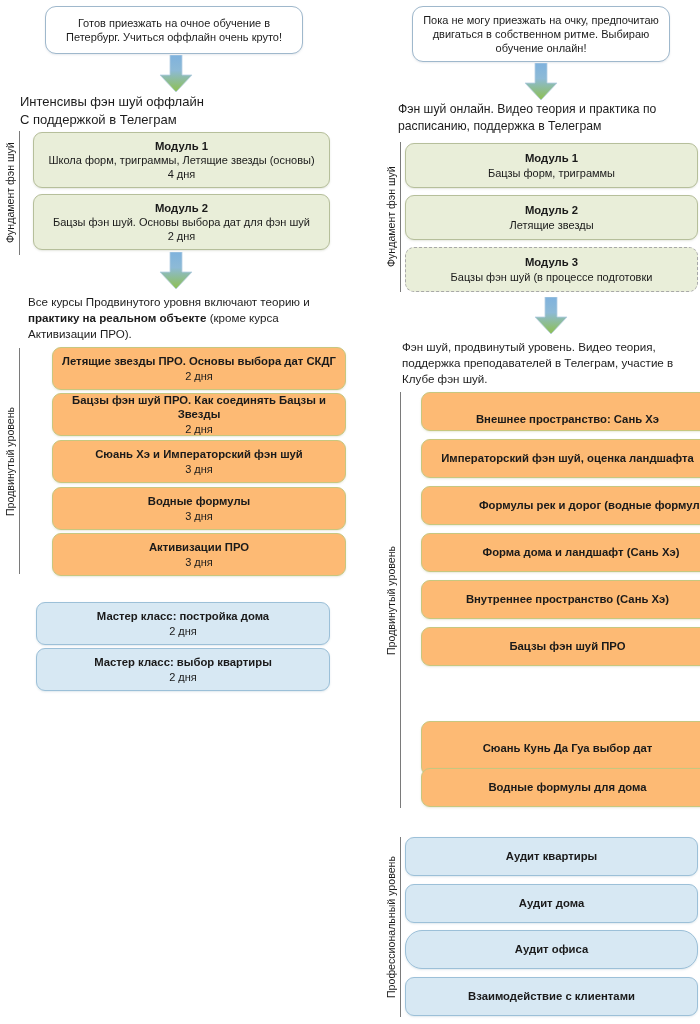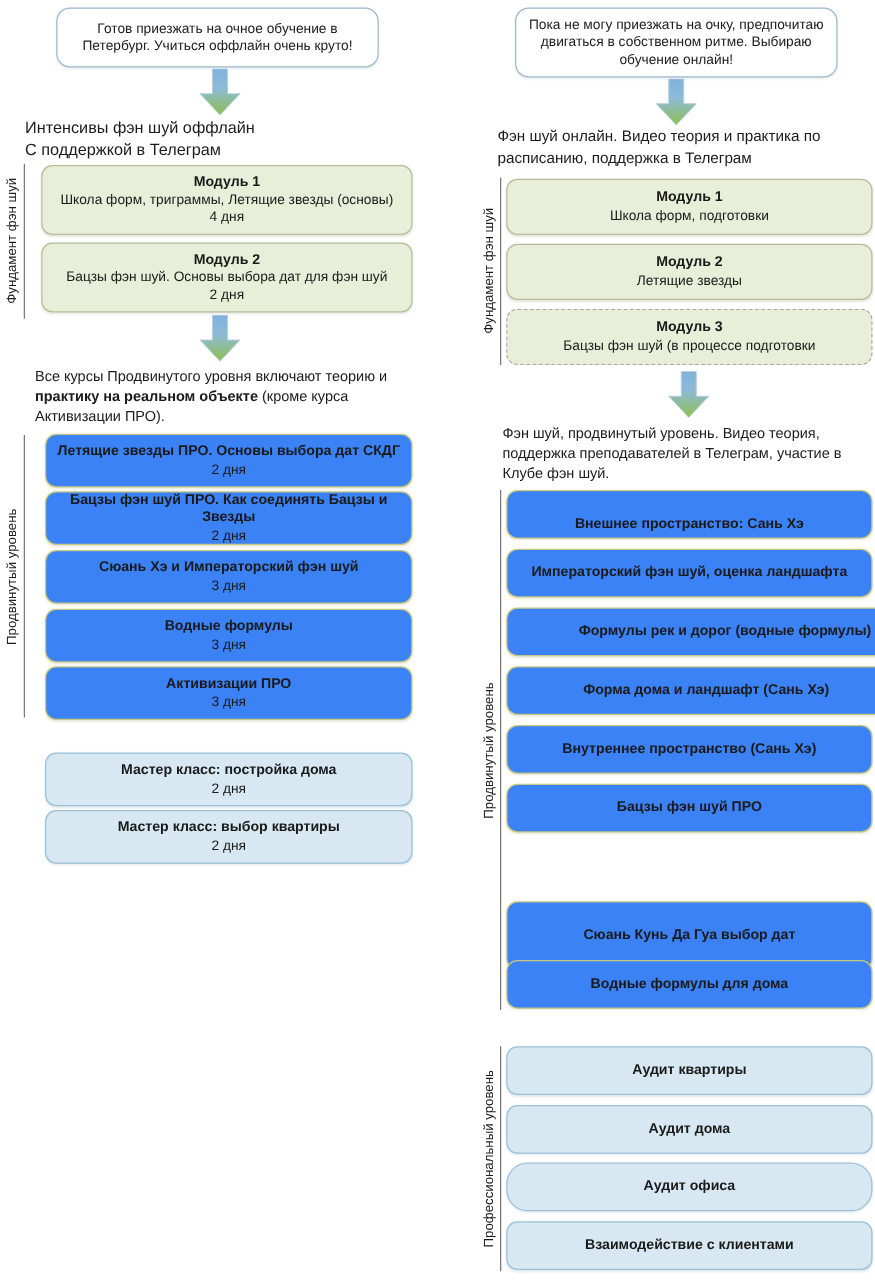--- a/index.html
+++ b/index.html
@@ -59,23 +59,24 @@
 
   
   .mod.dashed {
     border-style: dashed;
     border-color: #a8a8a8;
     box-shadow: none;
   }
 
   
   .adv {
-    background: #3b82f6;
+    background: #fdba74;
     border: 1.1px solid #c7c77f;
     box-shadow: 0 1px 2px rgba(150,150,90,.22);
+    margin-left: 16px;
   }
 
   
   .pro {
     background: #d7e8f3;
     border: 1.1px solid #9cc0d8;
     box-shadow: 0 1px 2px rgba(110,150,175,.22);
   }
 
   .node .t1 {
@@ -216,21 +217,21 @@
     <polygon points="13,0 25,0 25,20 35,20 19,37 3,20 13,20" fill="url(#arrGrad)" stroke="#b6cfe3" stroke-width="0.8"></polygon>
   </svg>
 
   <div class="caption" style="left:48px; top:101px; width:286px; font-size:12.2px;">Фэн шуй онлайн. Видео теория и практика по расписанию, поддержка в Телеграм</div>
 
   <div class="bracket" style="left:50px; top:142px; height:150px;"></div>
   <div class="vlabel" style="left:33px; top:142px; width:16px; height:150px;">Фундамент фэн шуй</div>
 
   <div class="node mod" style="left:55px; top:143px; width:293px; height:45px;">
     <span class="t1">Модуль 1</span>
-    <span class="t2">Школа форм, подготовки</span>
+    <span class="t2">Бацзы форм, триграммы</span>
   </div>
   <div class="node mod" style="left:55px; top:195px; width:293px; height:45px;">
     <span class="t1">Модуль 2</span>
     <span class="t2">Летящие звезды</span>
   </div>
   <div class="node mod dashed" style="left:55px; top:247px; width:293px; height:45px;">
     <span class="t1">Модуль 3</span>
     <span class="t2">Бацзы фэн шуй (в процессе подготовки</span>
   </div>
 

